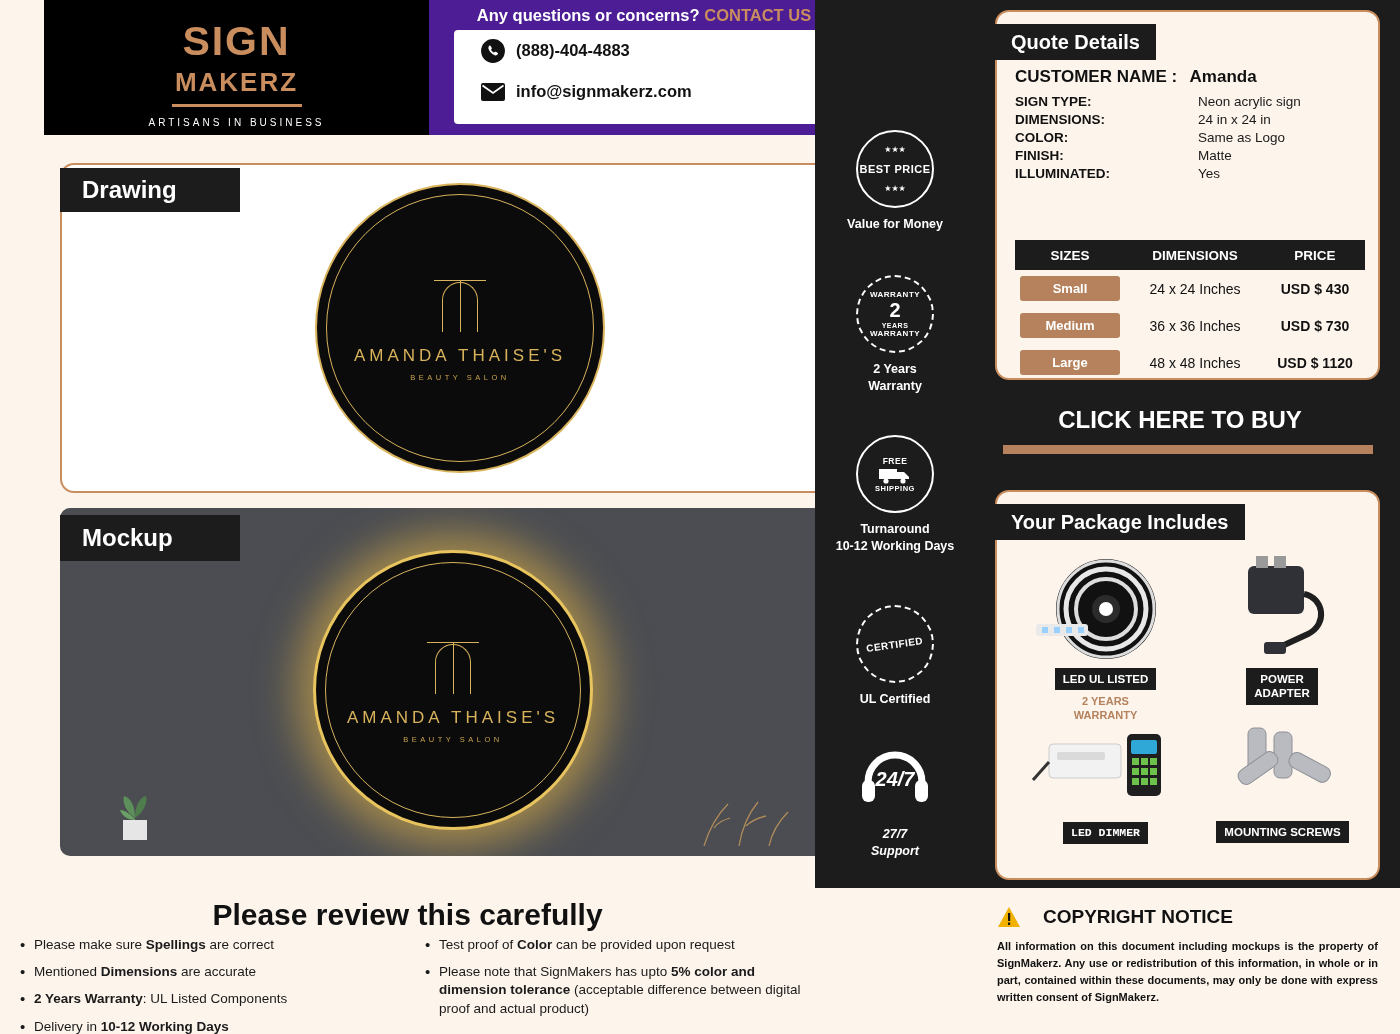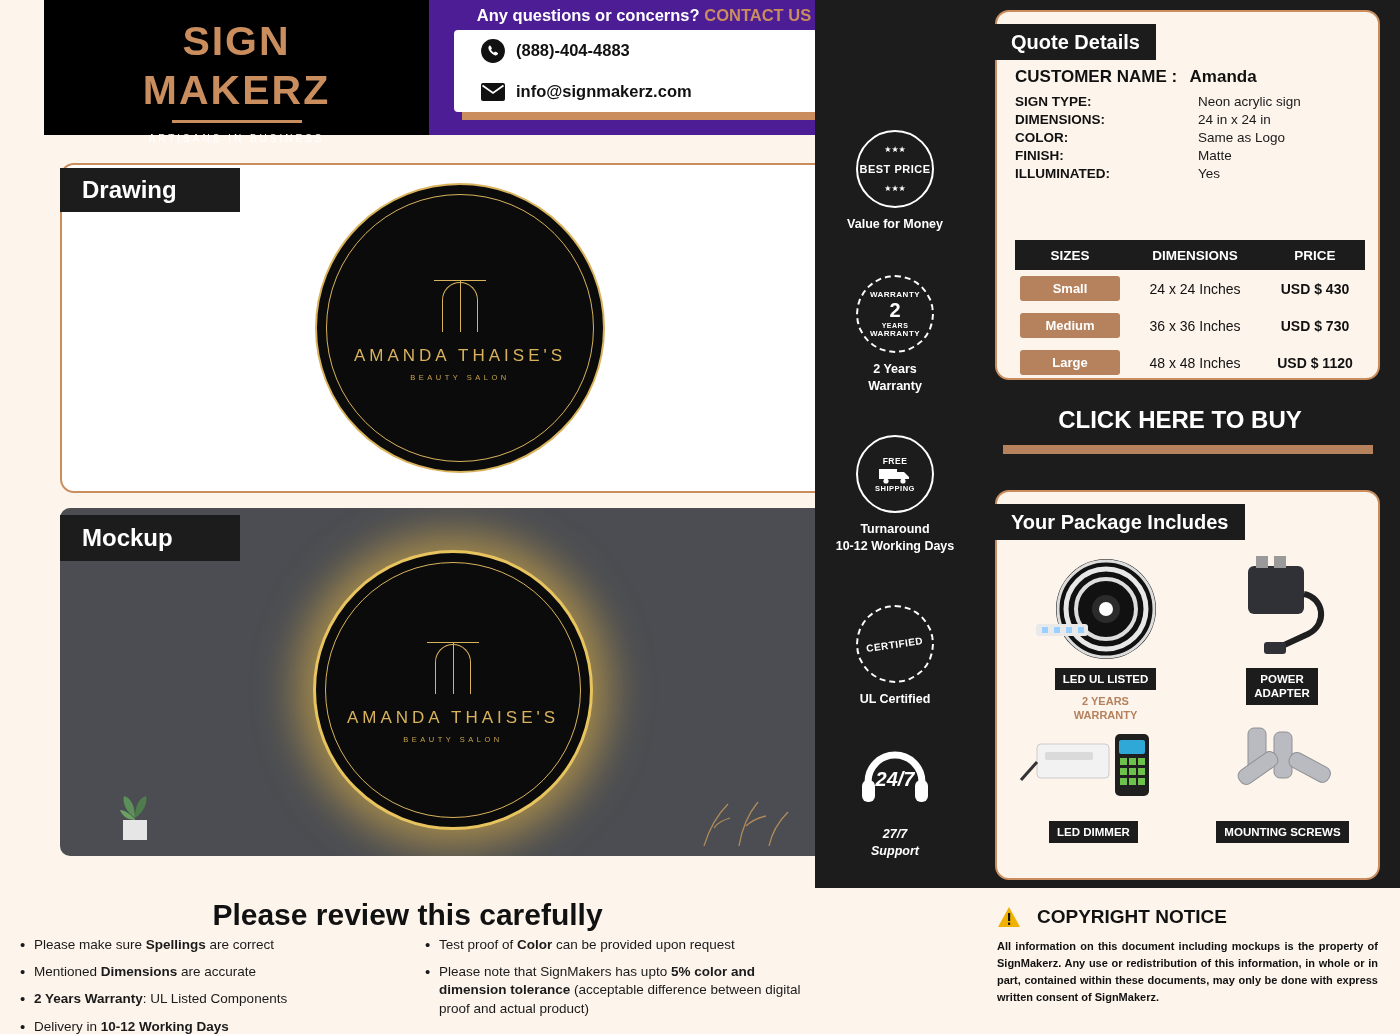--- a/index.html
+++ b/index.html
@@ -14,29 +14,29 @@
 
   
   .left-col { position:absolute; left:0; top:0; width:815px; height:1034px; background:#fdf4ec;margin-left:44px; }
 
   .logo-box { position:absolute; left:0; top:0; width:385px; height:135px; background:#000; }
   .logo-sign, .logo-makerz {
     color:#c98d5e; font-weight:bold; letter-spacing:2px; text-align:center;
     font-family:"Liberation Sans", sans-serif;
   }
   .logo-sign { font-size:41px; margin-top:18px; }
-  .logo-makerz { font-size:41px; margin-top:2px; }
+  .logo-makerz { font-size:26px; margin-top:2px; }
   .logo-tag { color:#fff; font-size:10px; letter-spacing:3px; text-align:center; margin-top:10px; }
   .logo-underline { width:130px; height:3px; background:#c98d5e; margin:6px auto 0; }
 
   .contact-head { position:absolute; left:385px; top:0; width:430px; height:135px; background:#4c1d95; }
   .contact-q { position:absolute; left:0; top:6px; width:430px; text-align:center; font-size:16.5px; font-weight:bold; color:#fff; }
   .contact-q .cta { color:#c98d5e; }
   .contact-card {
-    position:absolute; left:25px; top:30px; width:390px; height:82px;
+    position:absolute; left:25px; top:30px; width:390px; height:94px;
     background:#fff; border-radius:4px; box-shadow:0 0 0 0 #000;
   }
   .contact-shadow { position:absolute; left:33px; top:112px; width:390px; height:8px; background:#c98d5e; }
   .contact-row { display:flex; align-items:center; height:41px; padding-left:22px; }
   .contact-row .ic { width:34px; height:34px; display:flex; align-items:center; justify-content:center; }
   .contact-row .txt { font-size:16.5px; font-weight:bold; color:#111; margin-left:6px; }
 
   .drawing-panel {
     position:absolute; left:16px; top:163px; width:782px; height:330px;
     background:#fff; border:2px solid #c98d5e; border-radius:14px; overflow:hidden;
@@ -129,21 +129,21 @@
     background:#1c1c1c; color:#fff; font-size:24px; font-weight:bold;
     display:flex; align-items:center; justify-content:center; cursor:pointer;
   }
   .buy-shadow { position:absolute; left:28px; top:445px; width:370px; height:9px; background:#b5825d; }
 
   .pkg-item { position:absolute; text-align:center; }
   .pkg-cap { background:#1c1c1c; color:#fff; font-size:11.5px; font-weight:bold; padding:4px 8px; display:inline-block; line-height:1.25; }
   .pkg-warranty { color:#b5825d; font-size:11px; font-weight:bold; margin-top:5px; line-height:1.25; }
 
   .copyright { position:absolute; left:975px; top:888px; width:425px; height:146px; background:#fdf4ec; padding:18px 22px 0 22px; }
-  .cr-head { display:flex; align-items:flex-end; gap:16px; font-size:19px; font-weight:bold; color:#111; margin-bottom:10px; }
+  .cr-head { display:flex; align-items:flex-end; gap:22px; font-size:19px; font-weight:bold; color:#111; margin-bottom:10px; }
   .cr-body { font-size:11px; font-weight:bold; color:#111; line-height:1.55; text-align:justify; }
 
   .left-bottom-bg { position:absolute; left:0; top:888px; width:815px; height:146px; background:#fdf4ec; }
 </style>
 </head>
 <body>
 
 <div class="page">
 
   <div class="left-col">
@@ -395,21 +395,21 @@
           <rect x="36" y="12" width="56" height="48" rx="6" fill="#2f3136"></rect>
           <rect x="44" y="2" width="12" height="12" fill="#9a9a9a"></rect>
           <rect x="62" y="2" width="12" height="12" fill="#9a9a9a"></rect>
           <path d="M92 40 C112 44 116 70 96 80 L70 92" stroke="#1f1f1f" stroke-width="6" fill="none"></path>
           <rect x="52" y="88" width="22" height="12" rx="3" fill="#2f3136"></rect>
         </svg>
         <div class="pkg-cap" style="white-space:pre-line;">POWER
 ADAPTER</div>
       </div>
 
-      <div class="pkg-item" style="left:14px; top:230px; width:165px;">
+      <div class="pkg-item" style="left:26px; top:230px; width:165px;font-family:Liberation Mono, monospace;">
         <svg width="150" height="95" viewBox="0 0 150 95">
           <rect x="18" y="22" width="72" height="34" rx="4" fill="#f2f2f2" stroke="#ccc"></rect>
           <rect x="26" y="30" width="48" height="8" rx="2" fill="#dadada"></rect>
           <path d="M18 40 L2 58" stroke="#333" stroke-width="3" fill="none"></path>
           <rect x="96" y="12" width="34" height="62" rx="5" fill="#1f1f1f"></rect>
           <rect x="100" y="18" width="26" height="14" rx="2" fill="#2fa8d8"></rect>
           <g fill="#6cc24a">
               <rect x="101" y="36" width="7" height="7"></rect>
               <rect x="110" y="36" width="7" height="7"></rect>
               <rect x="119" y="36" width="7" height="7"></rect>

